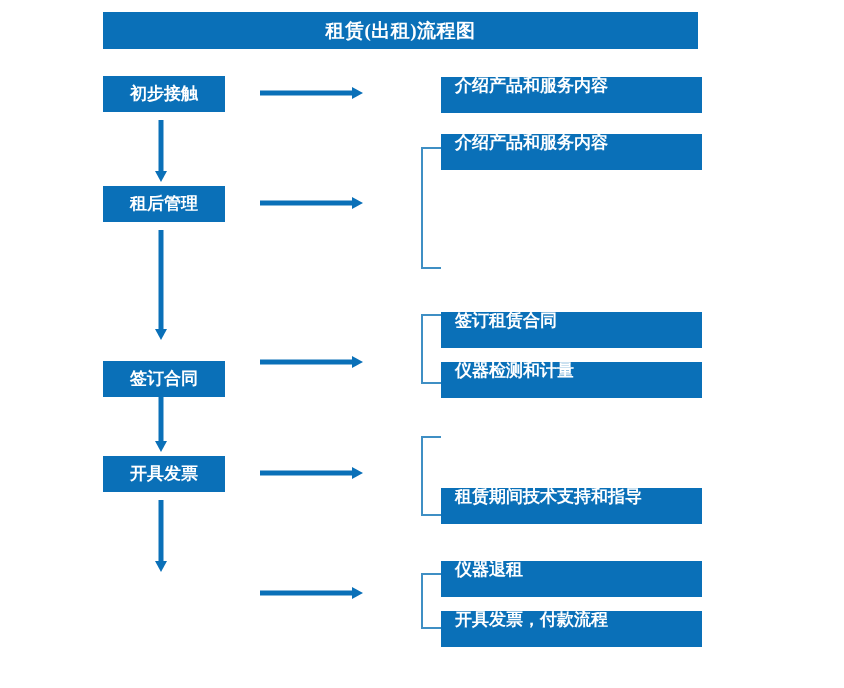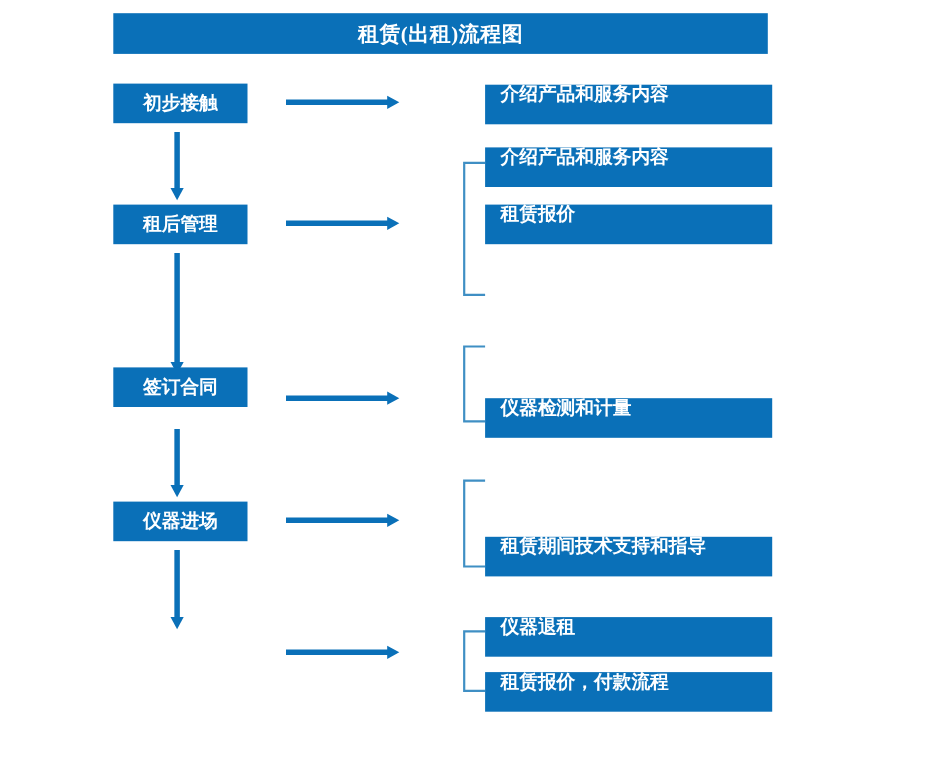--- a/index.html
+++ b/index.html
@@ -111,51 +111,51 @@
       <line x1="0" y1="7" x2="94" y2="7" stroke="#0a70b8" stroke-width="5"></line>
       <polygon points="92,1 103,7 92,13" fill="#0a70b8"></polygon>
     </svg>
   </div>
   <div class="bracket" style="top:147px;height:122px">
     <svg width="21" height="122" viewBox="0 0 21 122" preserveAspectRatio="none">
       <path d="M21 1 L2 1 L2 121 L21 121" fill="none" stroke="#3f8fc4" stroke-width="2"></path>
     </svg>
   </div>
   <div class="node-box right-node" style="top:134px">介绍产品和服务内容</div>
-  <div class="node-box right-node" style="top:186px">租赁报价</div>
 
   <div class="v-arrow" style="top:230px;height:110px">
     <svg width="16" height="110" viewBox="0 0 16 110">
       <line x1="8" y1="0" x2="8" y2="101" stroke="#0a70b8" stroke-width="5"></line>
       <polygon points="2,99 8,110 14,99" fill="#0a70b8"></polygon>
     </svg>
   </div>
 
-  <div class="node-box left-node" style="top:334px">签订合同</div>
+  <div class="node-box left-node" style="top:361px">签订合同</div>
   <div class="h-arrow" style="top:355px">
     <svg width="103" height="14" viewBox="0 0 103 14">
       <line x1="0" y1="7" x2="94" y2="7" stroke="#0a70b8" stroke-width="5"></line>
       <polygon points="92,1 103,7 92,13" fill="#0a70b8"></polygon>
     </svg>
   </div>
   <div class="bracket" style="top:314px;height:70px">
     <svg width="21" height="70" viewBox="0 0 21 70" preserveAspectRatio="none">
       <path d="M21 1 L2 1 L2 69 L21 69" fill="none" stroke="#3f8fc4" stroke-width="2"></path>
     </svg>
   </div>
+  <div class="node-box right-node" style="top:312px">签订租赁合同</div>
   <div class="node-box right-node" style="top:362px">仪器检测和计量</div>
 
   <div class="v-arrow" style="top:390px;height:62px">
     <svg width="16" height="62" viewBox="0 0 16 62">
       <line x1="8" y1="0" x2="8" y2="53" stroke="#0a70b8" stroke-width="5"></line>
       <polygon points="2,51 8,62 14,51" fill="#0a70b8"></polygon>
     </svg>
   </div>
 
-  <div class="node-box left-node" style="top:456px">仪器进场</div>
+  <div class="node-box left-node" style="top:456px">开具发票</div>
   <div class="h-arrow" style="top:466px">
     <svg width="103" height="14" viewBox="0 0 103 14">
       <line x1="0" y1="7" x2="94" y2="7" stroke="#0a70b8" stroke-width="5"></line>
       <polygon points="92,1 103,7 92,13" fill="#0a70b8"></polygon>
     </svg>
   </div>
   <div class="bracket" style="top:436px;height:80px">
     <svg width="21" height="80" viewBox="0 0 21 80" preserveAspectRatio="none">
       <path d="M21 1 L2 1 L2 79 L21 79" fill="none" stroke="#3f8fc4" stroke-width="2"></path>
     </svg>
@@ -174,15 +174,15 @@
       <line x1="0" y1="7" x2="94" y2="7" stroke="#0a70b8" stroke-width="5"></line>
       <polygon points="92,1 103,7 92,13" fill="#0a70b8"></polygon>
     </svg>
   </div>
   <div class="bracket" style="top:573px;height:56px">
     <svg width="21" height="56" viewBox="0 0 21 56" preserveAspectRatio="none">
       <path d="M21 1 L2 1 L2 55 L21 55" fill="none" stroke="#3f8fc4" stroke-width="2"></path>
     </svg>
   </div>
   <div class="node-box right-node" style="top:561px">仪器退租</div>
-  <div class="node-box right-node" style="top:611px">租赁报价，付款流程</div>
+  <div class="node-box right-node" style="top:611px">开具发票，付款流程</div>
 
 </div>
 
 </body></html>

